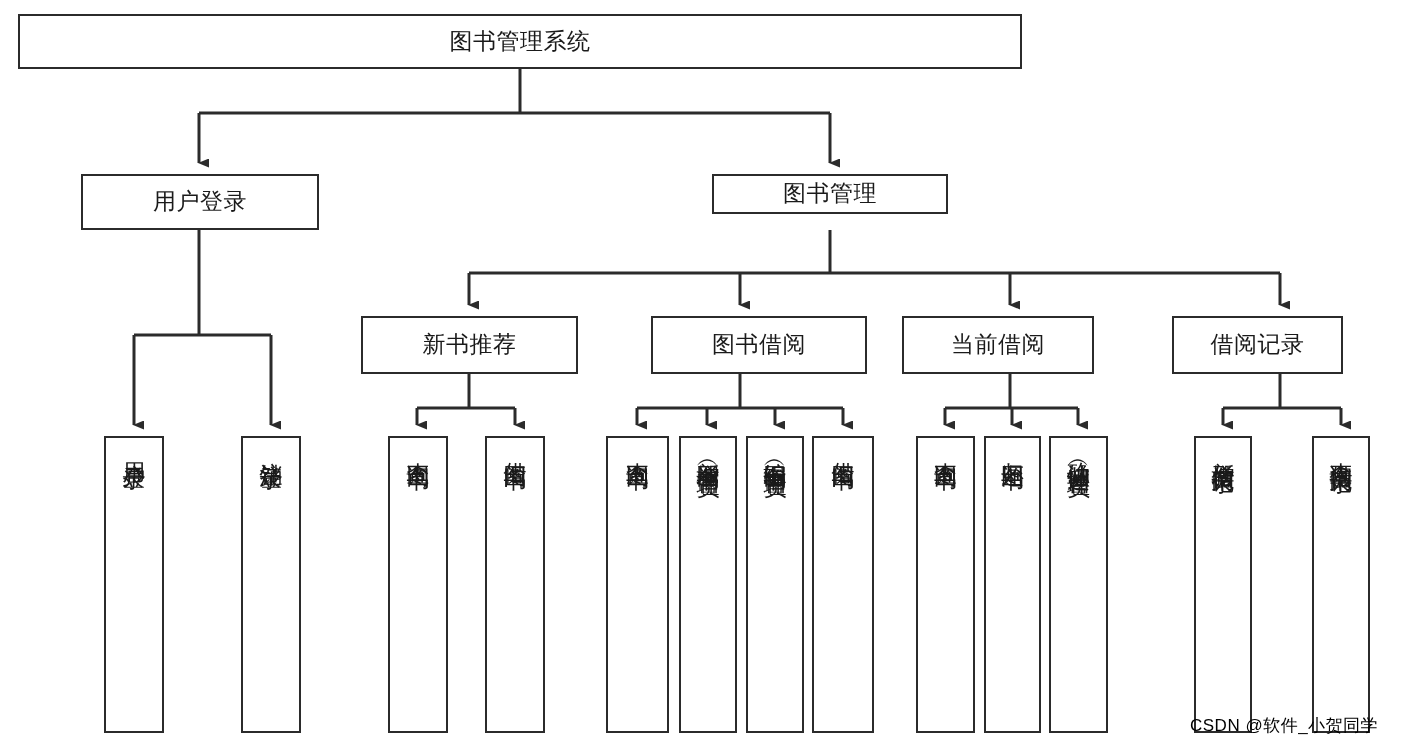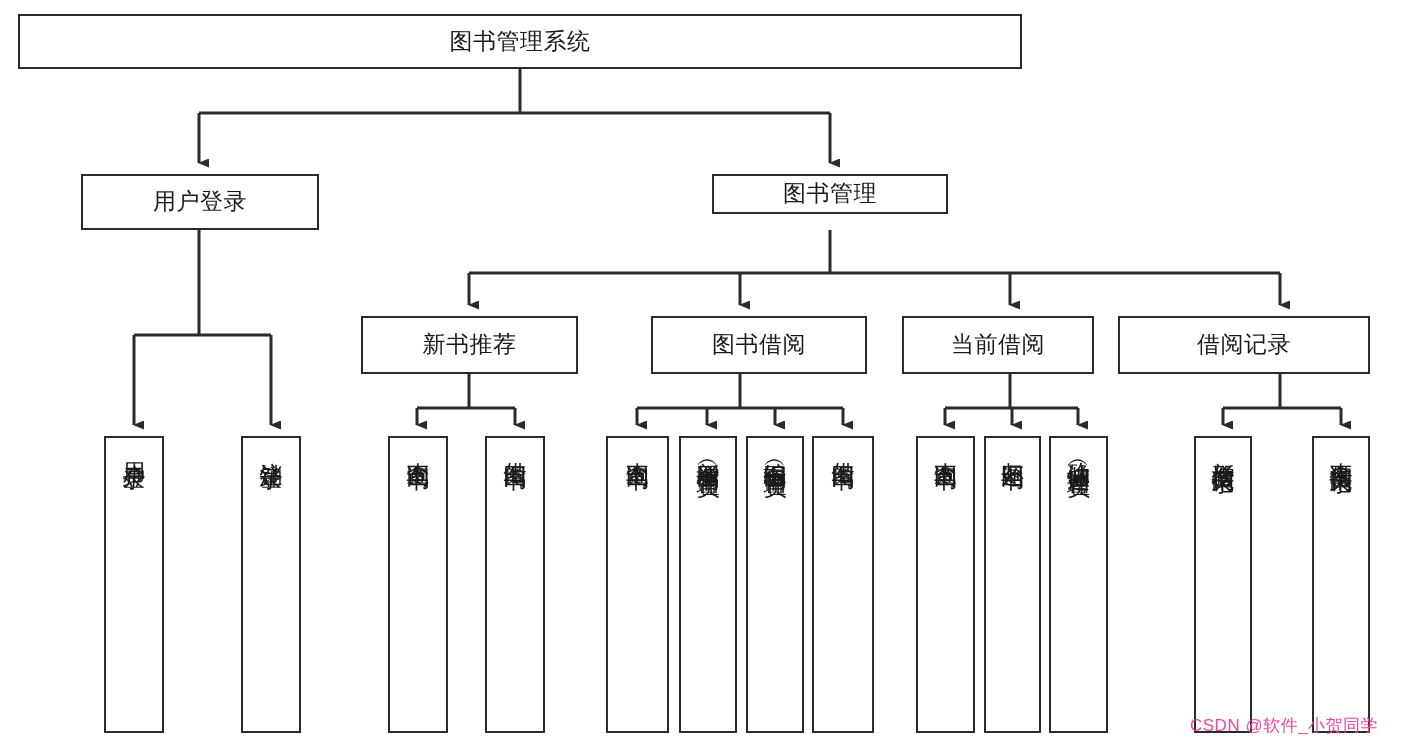--- a/index.html
+++ b/index.html
@@ -52,21 +52,21 @@
     writing-mode: vertical-rl;
     text-orientation: upright;
     font-size: 23px;
     line-height: 1.18;
     letter-spacing: 2px;
     white-space: nowrap;
   }
   .watermark {
     position: absolute;
     font-size: 17px;
-    color: #ec4899;
+    color: #000000;
     letter-spacing: 0.5px;
     white-space: nowrap;
   }
 </style>
 </head>
 <body>
 
 <div id="canvas">
 
   <svg id="edges" viewBox="0 0 1405 747">
@@ -120,21 +120,21 @@
   </svg>
 
   <div class="node node-h node-root" style="left: 18px; top: 14px; width: 1004px; height: 55px;">图书管理系统</div>
 
   <div class="node node-h" style="left: 81px; top: 174px; width: 238px; height: 56px;">用户登录</div>
   <div class="node node-h" style="left: 712px; top: 174px; width: 236px; height: 40px;">图书管理</div>
 
   <div class="node node-h" style="left: 361px; top: 316px; width: 217px; height: 58px;">新书推荐</div>
   <div class="node node-h" style="left: 632px; top: 316px; width: 216px; height: 58px; margin-left: 19px;">图书借阅</div>
   <div class="node node-h" style="left: 902px; top: 316px; width: 192px; height: 58px;">当前借阅</div>
-  <div class="node node-h" style="left: 1118px; top: 316px; width: 252px; height: 58px;">借阅记录</div>
+  <div class="node node-h" style="left: 1172px; top: 316px; width: 171px; height: 58px;">借阅记录</div>
 
   <div class="node node-v" style="left: 104px; top: 436px; width: 60px; height: 297px;">
     <span class="vtext">用户登录</span>
   </div>
   <div class="node node-v" style="left: 241px; top: 436px; width: 60px; height: 297px;">
     <span class="vtext">注销登录</span>
   </div>
   <div class="node node-v" style="left: 388px; top: 436px; width: 60px; height: 297px;">
     <span class="vtext">查询图书</span>
   </div>

